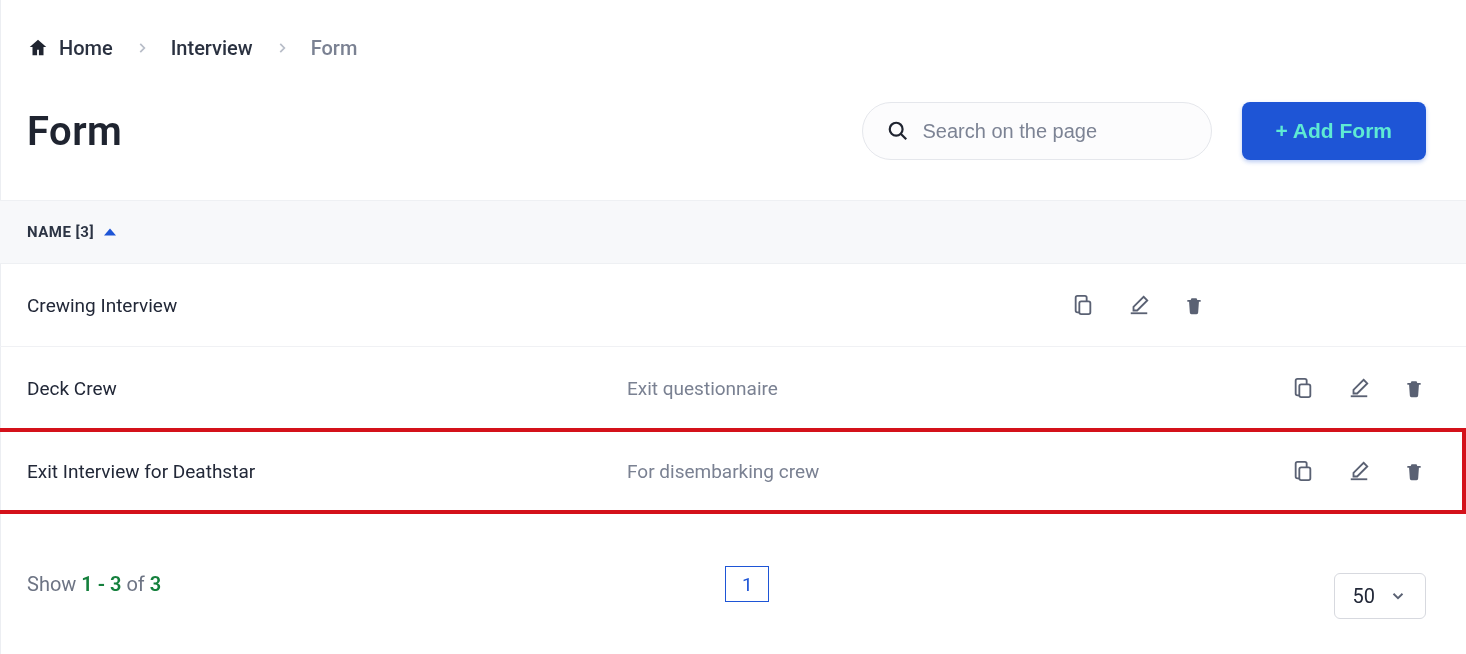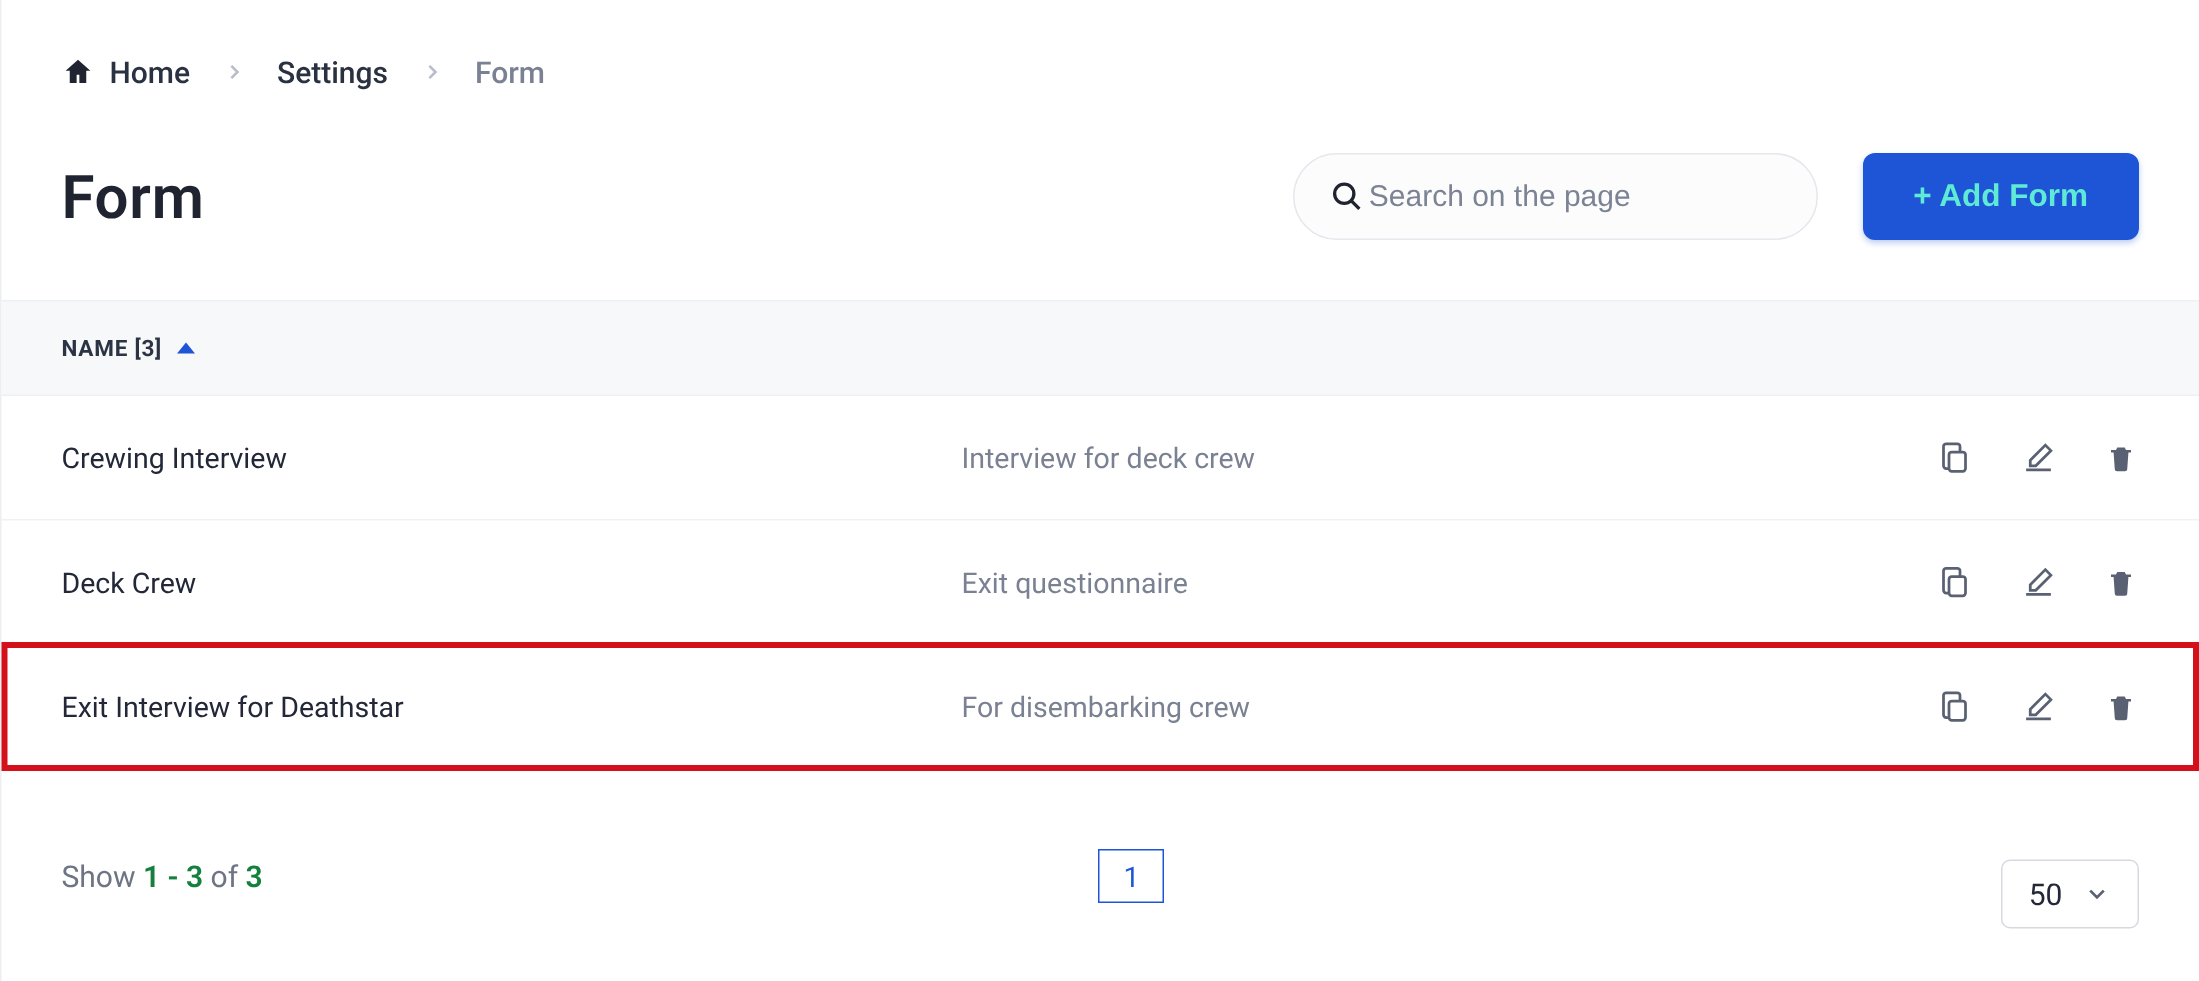--- a/index.html
+++ b/index.html
@@ -2,21 +2,21 @@
 <html><head>
 <meta charset="utf-8">
 <style>
   * { box-sizing: border-box; margin: 0; padding: 0; }
   body {
     font-family: -apple-system, BlinkMacSystemFont, "Segoe UI", Roboto, Arial, sans-serif;
     background: #ffffff;
     color: #1f2430;
     width: 1466px;
   }
-  .page { padding: 0 40px 30px 40px; border-left: 1px solid #eceef2; min-height: 654px; position: relative; }
+  .page { padding: 0 40px 30px 26px; border-left: 1px solid #eceef2; min-height: 654px; position: relative; }
 
   
   .breadcrumb {
     display: flex; align-items: center; gap: 22px;
     padding: 36px 0 18px 0;
     font-size: 20px;
     color: #2a3140;
   }
   .breadcrumb .crumb { display: flex; align-items: center; gap: 10px; cursor: pointer; }
   .breadcrumb .crumb.current { color: #7a8192; cursor: default; font-weight: 400; }
@@ -26,21 +26,21 @@
 
   
   .hdr {
     display: flex; align-items: center; justify-content: space-between;
     padding: 24px 0 40px 0;
   }
   .hdr h1 { font-size: 40px; font-weight: 600; letter-spacing: 0.5px; }
   .hdr .right { display: flex; align-items: center; gap: 30px; }
 
   .searchbox {
-    display: flex; align-items: center; gap: 4px;
+    display: flex; align-items: center; gap: 14px;
     width: 350px; height: 58px;
     border: 1px solid #e5e7ec;
     border-radius: 30px;
     padding: 0 24px;
     background: #fcfcfd;
   }
   .searchbox input {
     border: none; outline: none; background: transparent;
     font-size: 20px; color: #5a6173; width: 100%;
   }
@@ -119,21 +119,21 @@
           </svg>
       </span>
       <span>Home</span>
     </span>
     <span class="sep">
       <svg width="14" height="14" viewBox="0 0 24 24" fill="none" stroke="#b8bdc8" stroke-width="3">
           <path d="M9 5l7 7-7 7"></path>
         </svg>
     </span>
     <span class="crumb">
-      <span>Settings</span>
+      <span>Interview</span>
     </span>
     <span class="sep">
       <svg width="14" height="14" viewBox="0 0 24 24" fill="none" stroke="#b8bdc8" stroke-width="3">
           <path d="M9 5l7 7-7 7"></path>
         </svg>
     </span>
     <span class="crumb current">
       <span>Form</span>
     </span>
   </nav>
@@ -163,21 +163,20 @@
               <path d="M5 0l5 6H0z"></path>
             </svg>
         </span>
       </div>
       <div></div>
     </div>
 
     <div id="rows">
         <div class="tbl-row">
           <div class="c-name">Crewing Interview</div>
-          <div class="c-desc">Interview for deck crew</div>
           <div class="c-act">
             <button class="act-btn">
               <span>
                 <svg width="22" height="22" viewBox="0 0 24 24" fill="none" stroke="currentColor" stroke-width="2">
                   <rect x="8" y="8" width="12" height="14" rx="2"></rect>
                   <path d="M16 8V4a2 2 0 0 0-2-2H6a2 2 0 0 0-2 2v14a2 2 0 0 0 2 2h2"></path>
                 </svg>
               </span>
             </button>
             <button class="act-btn">

